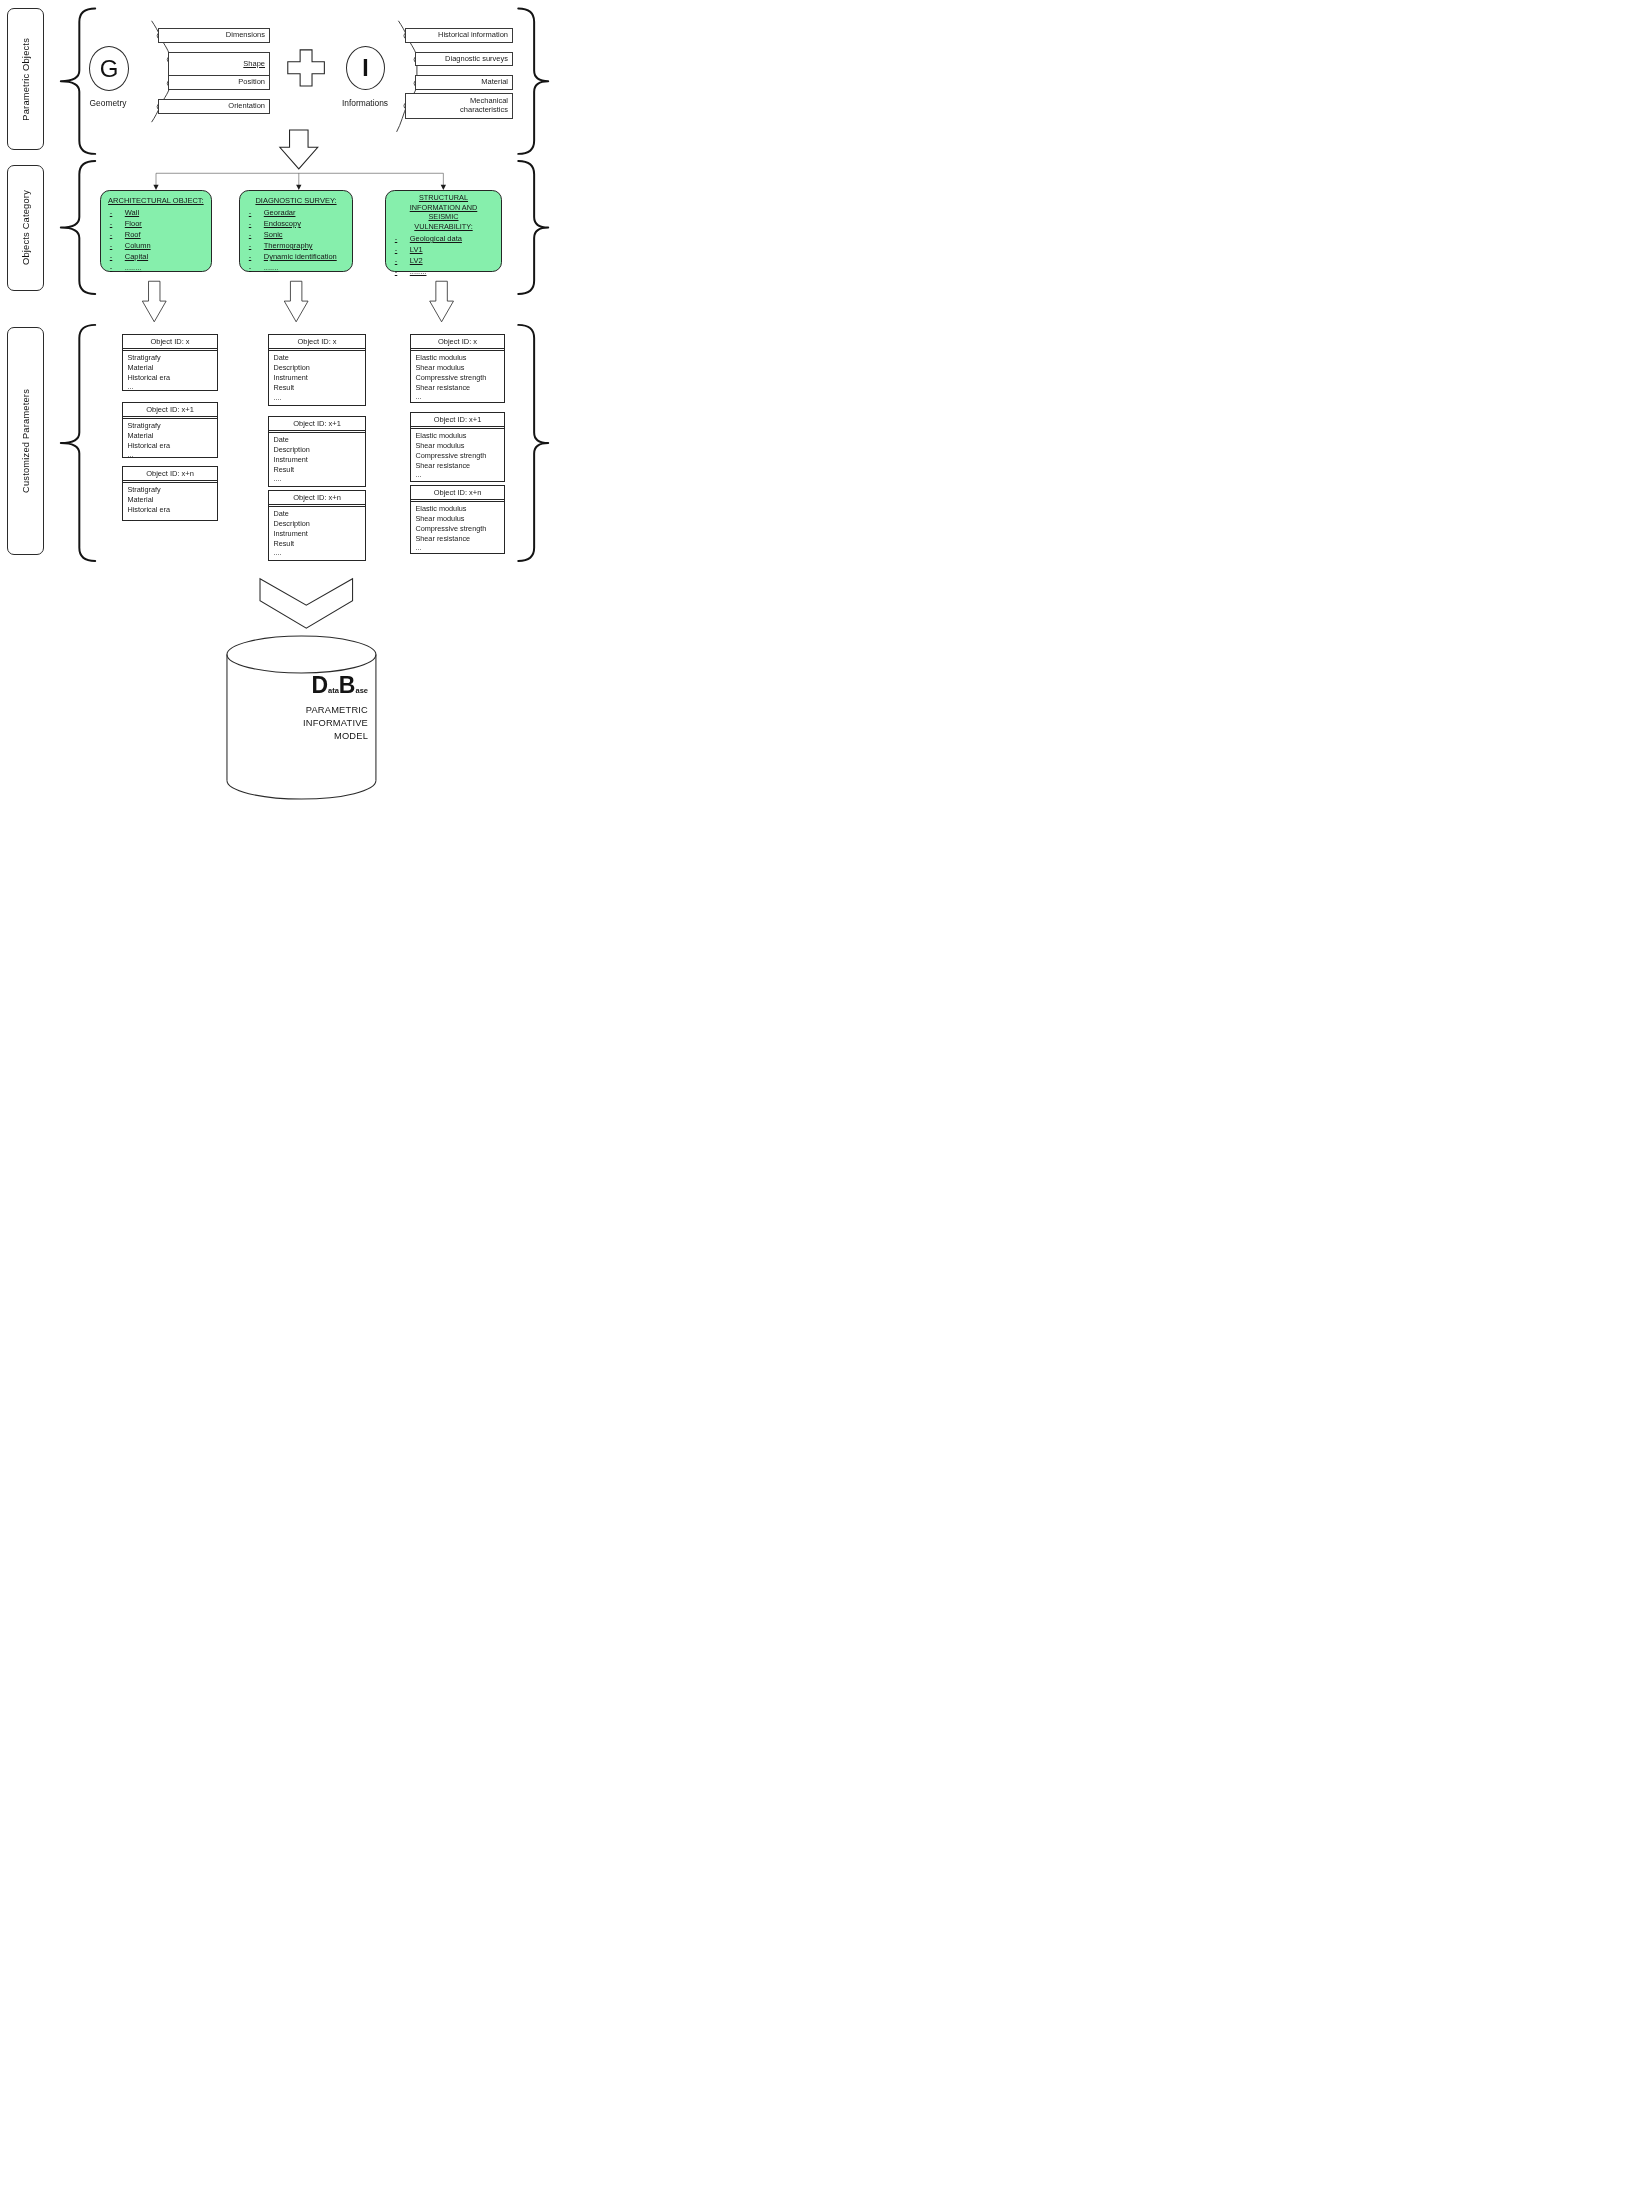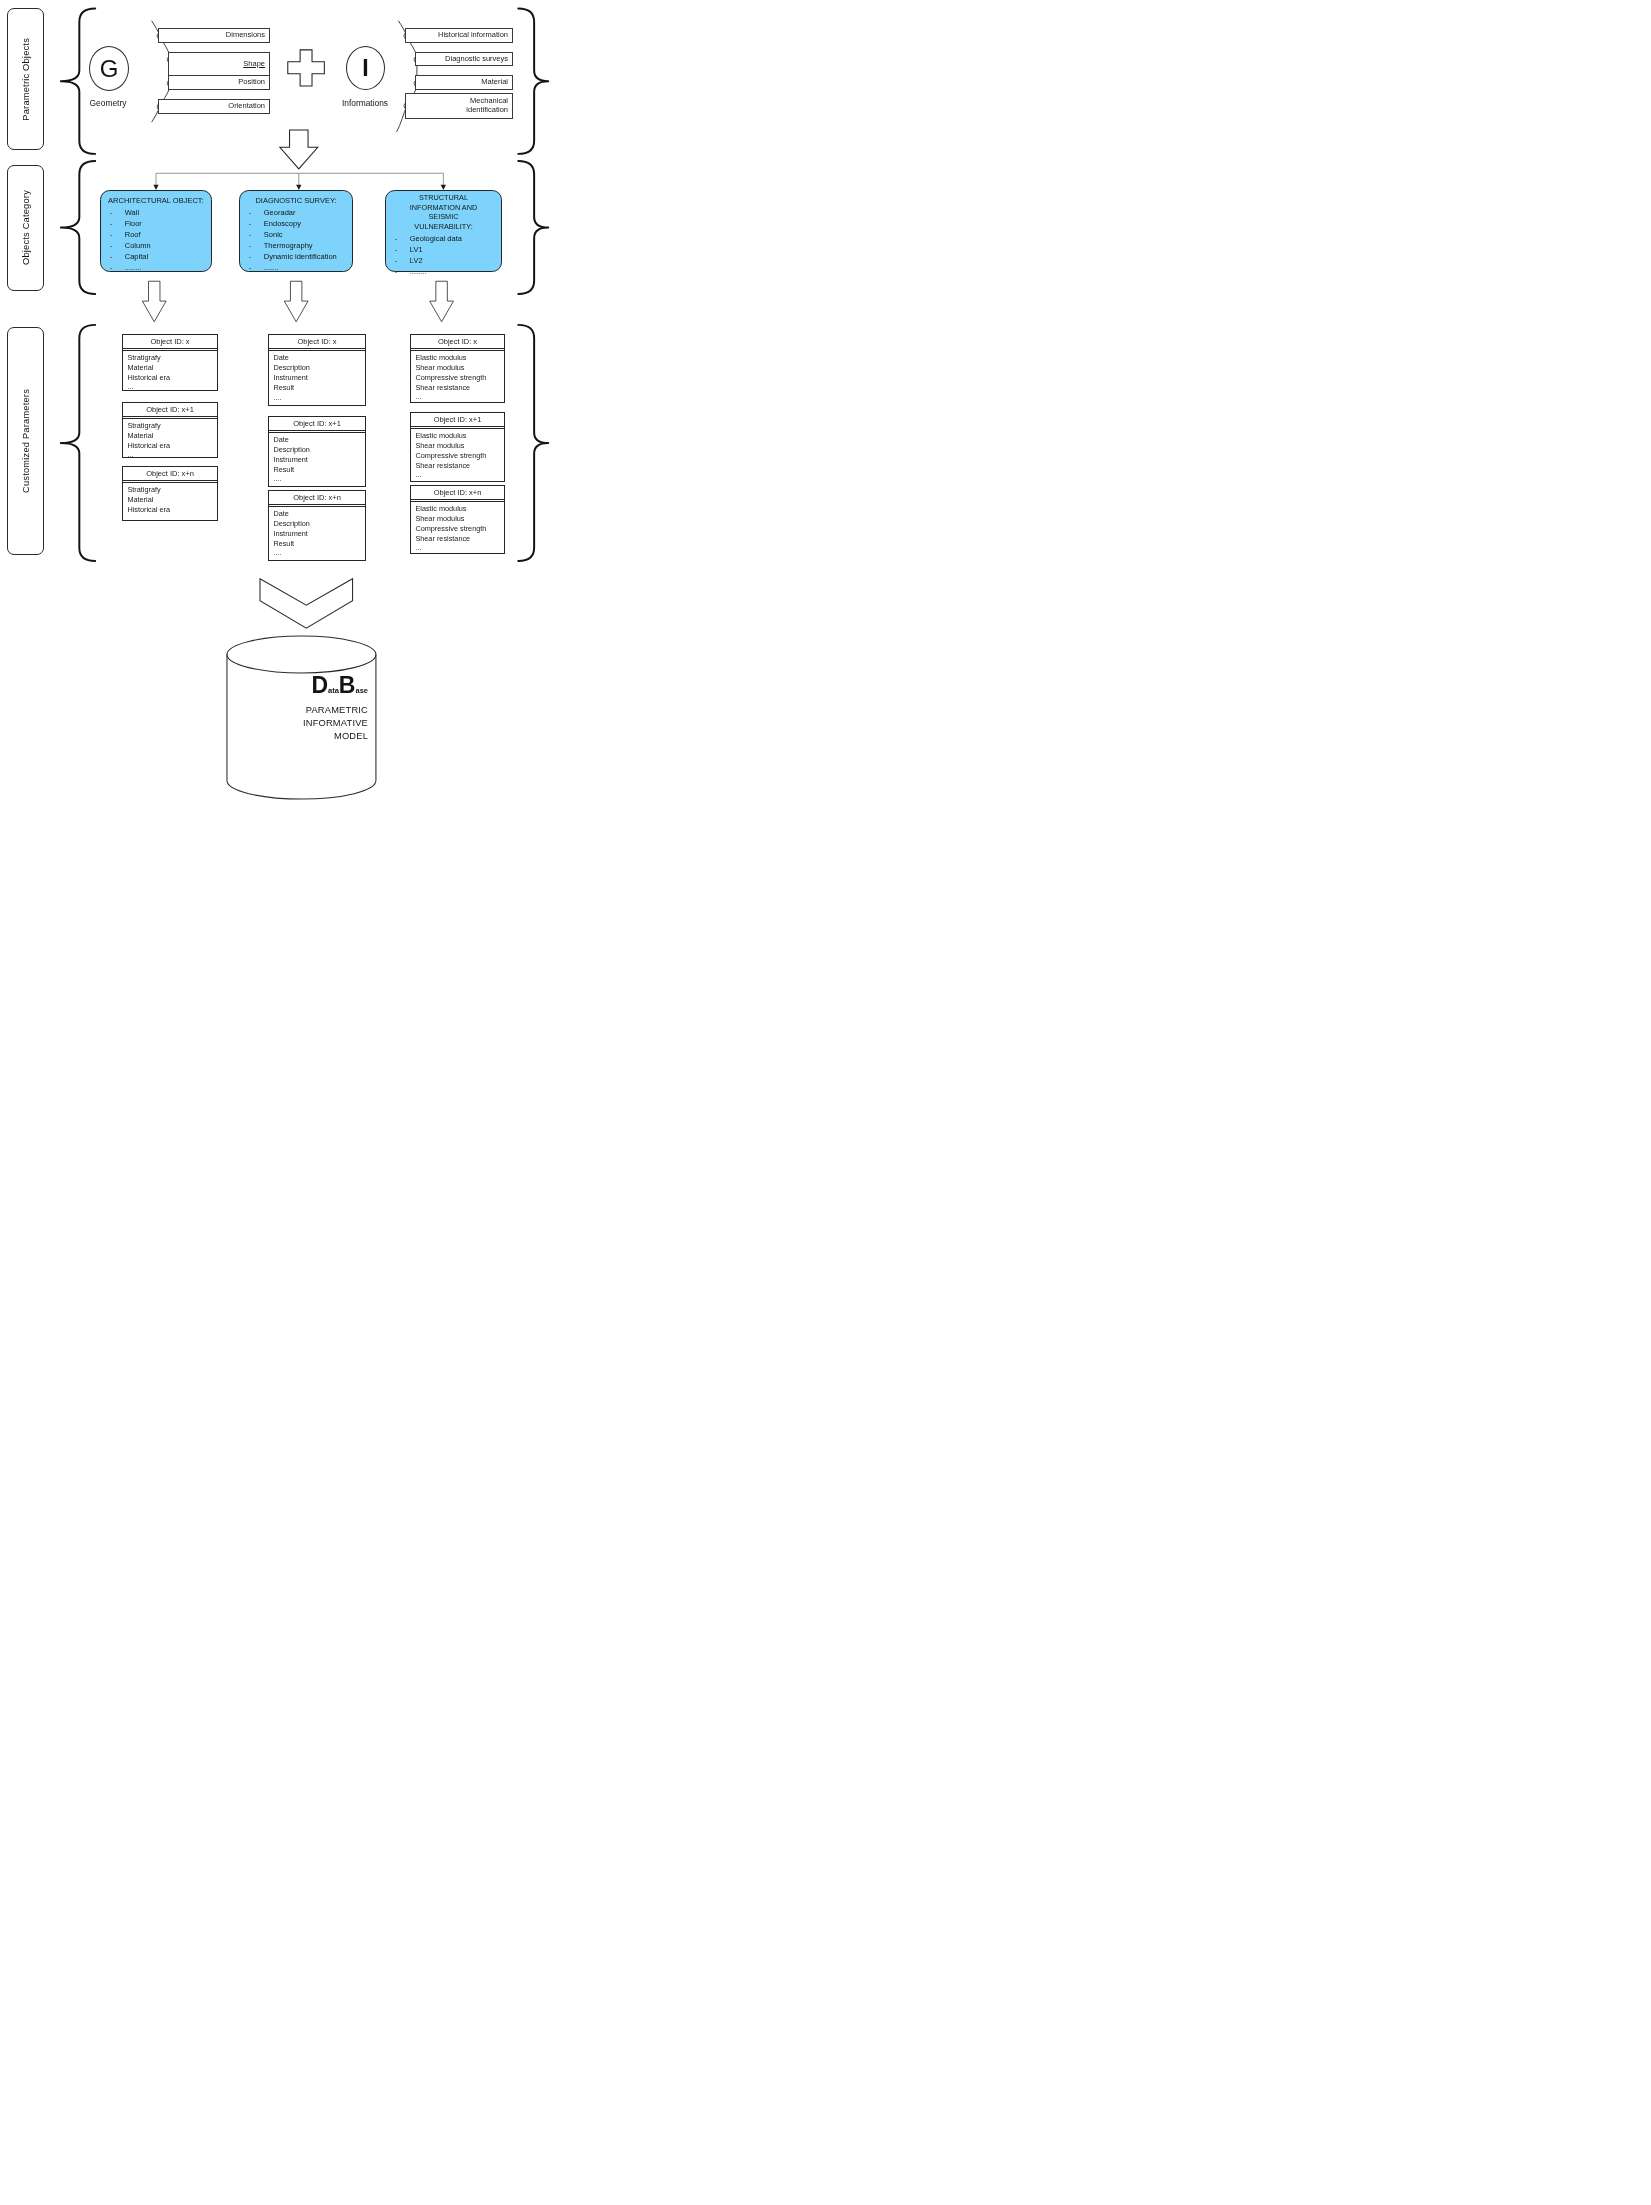--- a/index.html
+++ b/index.html
@@ -28,22 +28,22 @@
   
   .big-circle{
     border:0.7px solid #2b2b2b;border-radius:50%;background:#fff;
     display:flex;align-items:center;justify-content:center;
   }
   .glyph-g{font-size:24px;font-weight:500;color:#111;}
   .glyph-i{font-size:23px;font-weight:700;color:#111;}
   .caption{font-size:8.4px;text-align:center;color:#161616;}
   
   .cat-box{
-    border:0.9px solid #262626;border-radius:9.7px;background:#7dd3fc;
-    padding:4.4px 6.2px 2.6px 6.2px;font-size:7.5px;color:#161616;
+    border:0.9px solid #262626;border-radius:9.7px;background:#86efac;
+    padding:4.4px 6.2px 2.6px 6.2px;font-size:7.5px;color:#161616;text-decoration:underline;
   }
   .cat-title{text-align:left;margin:0.9px 0 1.3px 0.9px;line-height:1.25;}
   .cat-title.center{text-align:center;margin-left:auto;margin-right:auto;}
   .cat-row{display:flex;line-height:11px;}
   .cat-row .dash{width:17.6px;padding-left:2.6px;box-sizing:border-box;}
   
   .ptable{
     border:0.9px solid #262626;background:#fff;display:flex;flex-direction:column;margin-left:17px;
   }
   .ptable .hd{
@@ -165,21 +165,21 @@
   <div class="abs bar" style="left:405px;top:28px;width:108px;height:14.6px;">
     <span>Historical information</span>
   </div>
   <div class="abs bar" style="left:415px;top:52px;width:98px;height:14px;justify-content:flex-end;">
     <span>Diagnostic surveys</span>
   </div>
   <div class="abs bar" style="left:415px;top:75px;width:98px;height:14.6px;">
     <span>Material</span>
   </div>
   <div class="abs bar" style="left:405px;top:93px;width:108px;height:25.6px;">
-    <span class="wrapnarrow">Mechanical identification</span>
+    <span class="wrapnarrow">Mechanical characteristics</span>
   </div>
 
   <div class="abs cat-box" style="left:100px;top:190px;width:112px;height:82px;">
     <div class="cat-title">ARCHITECTURAL OBJECT:</div>
     <div class="cat-row">
         <span class="dash">-</span>
         <span>Wall</span>
       </div>
     <div class="cat-row">
         <span class="dash">-</span>

